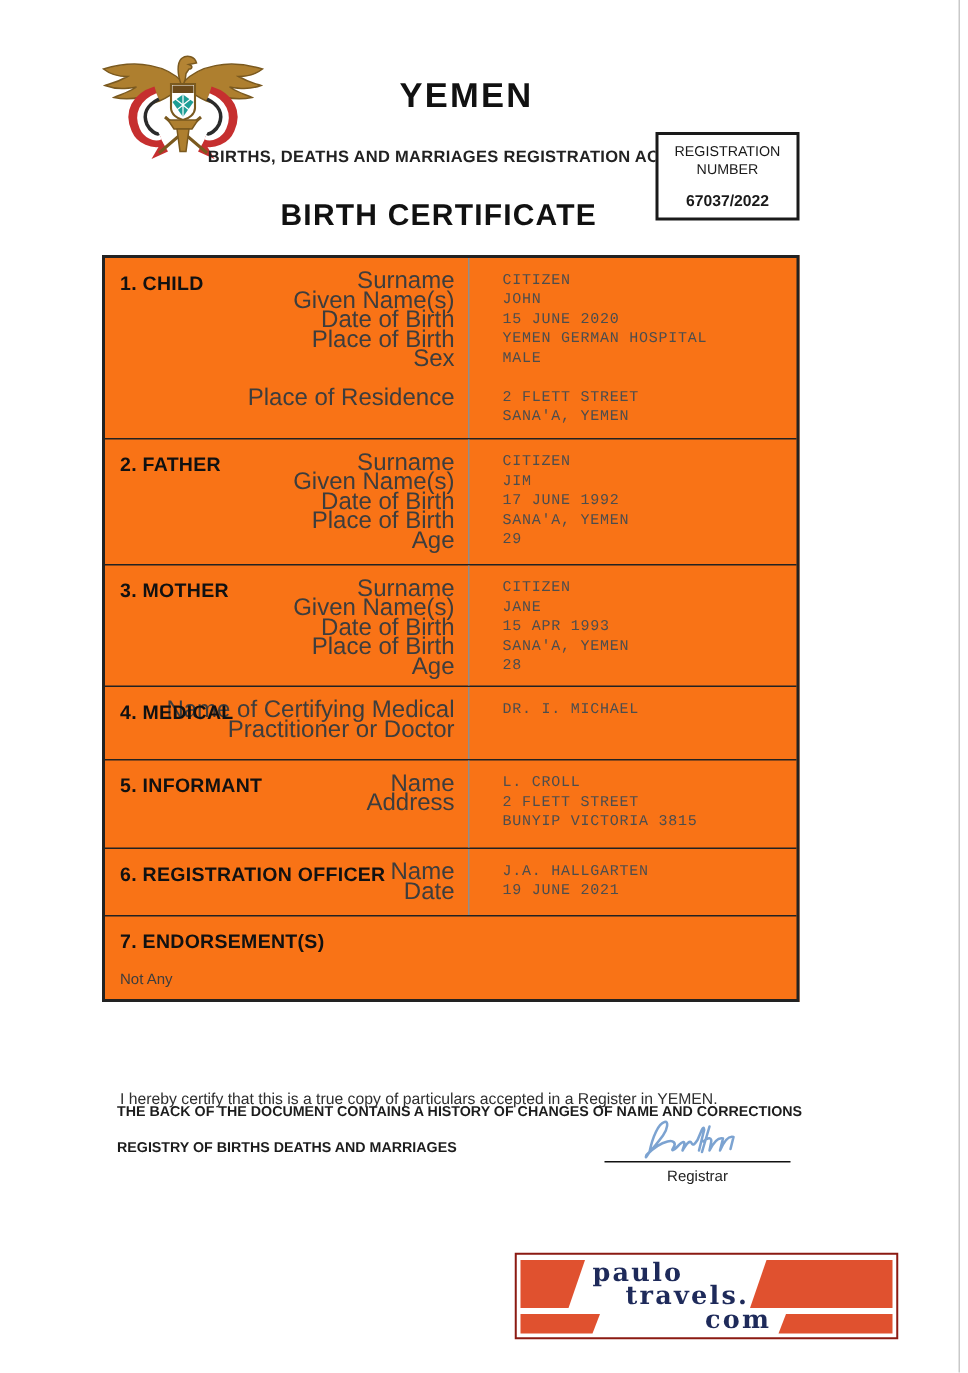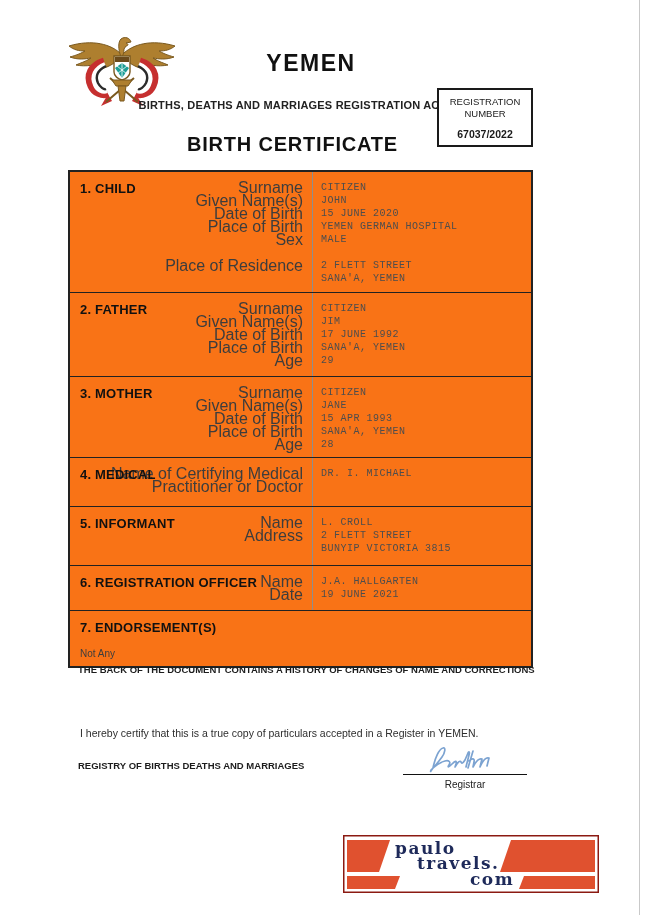--- a/index.html
+++ b/index.html
@@ -33,28 +33,28 @@
   .crow { position:relative; border-bottom:1px solid #222; }
   .crow:last-child { border-bottom:none; }
   .vdiv { position:absolute; left:242px; top:0; bottom:0; width:1px; background:#8e8e8e; }
   .sec-h { position:absolute; left:10px; top:9px; font-size:13px; font-weight:bold;
     letter-spacing:0.2px; color:#111; white-space:nowrap; }
   .fields { padding:9px 6px 6px 0; }
   .fld { display:flex; }
   .fld.gap { margin-top:13px; }
   .fl { width:242px; padding-right:9px; text-align:right;
     font-size:16px; line-height:13px; color:#3d3d3d; white-space:pre-line; }
-  .fv { flex:1; padding-left:9px; font-family:"Liberation Mono", monospace;
+  .fv { flex:1; padding-left:23px; font-family:"Liberation Mono", monospace;
     font-size:10px; line-height:13px; letter-spacing:0.5px; color:#4d4d4d; white-space:pre-line; }
   .r0{min-height:121px}.r1{min-height:84px}.r2{min-height:79px}
   .r3{min-height:49px}.r4{min-height:59px}.r5{min-height:45px}.r6{min-height:55px}
   .endorse-note { position:absolute; left:10px; top:37px; font-size:10px; color:#3d3d3d; }
 
   
-  .back-note { left:78px; top:664px; font-size:9.5px; font-weight:bold; color:#1c1c1c; }
+  .back-note { left:78px; top:736px; font-size:9.5px; font-weight:bold; color:#1c1c1c; }
   .certify-line { left:80px; top:727px; font-size:10.5px; color:#2e2e2e; }
   .registry-line { left:78px; top:760px; font-size:9.5px; font-weight:bold; color:#1c1c1c; }
 
   .sig-block { left:403px; top:744px; width:124px; text-align:center; }
   .sig-svg { display:block; margin:0 auto; }
   .sig-line { border-top:1.5px solid #111; width:124px; margin-top:-2px; }
   .sig-role { font-size:10px; margin-top:4px; color:#222; }
 
   .logo { left:343px; top:835px; }
 

